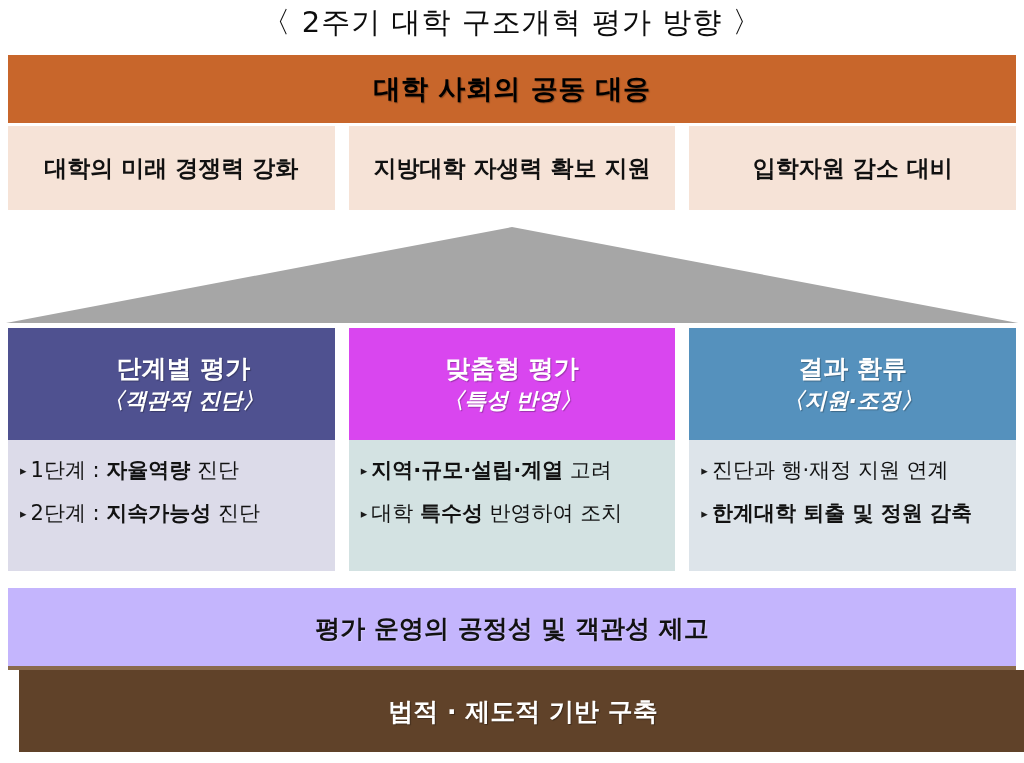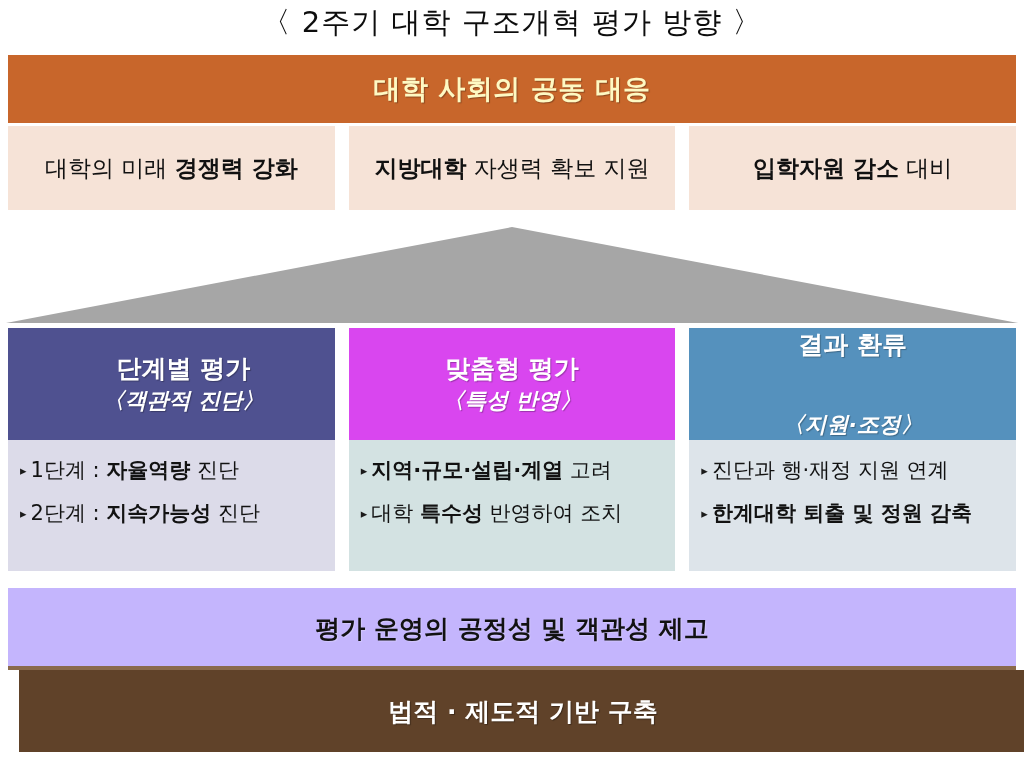--- a/index.html
+++ b/index.html
@@ -44,21 +44,21 @@
     left: 8px;
     top: 55px;
     width: 1008px;
     height: 68px;
     background: #c8662b;
     display: flex;
     align-items: center;
     justify-content: center;
   }
   .top-banner .label {
-    color: #fef9c3;
+    color: #000000;
     font-size: 27px;
     font-weight: 700;
     letter-spacing: 0.5px;
     text-shadow: 1px 1px 1px rgba(0,0,0,0.30);
     white-space: nowrap;
   }
 
   
   .goal-row {
     position: absolute;
@@ -76,21 +76,21 @@
     align-items: center;
     justify-content: center;
   }
   .goal-box .gtext {
     font-size: 23px;
     color: #111111;
     white-space: nowrap;
     letter-spacing: 0px;
   }
   .goal-box .gtext .b { font-weight: 700; }
-  .goal-box .gtext .r { font-weight: 400; }
+  .goal-box .gtext .r { font-weight: 700; }
 
   
   .roof {
     position: absolute;
     left: 6px;
     top: 227px;
     width: 1012px;
     height: 96px;
   }
 
@@ -156,21 +156,21 @@
     transform: translateY(-2px);
   }
   .bullet-line .b { font-weight: 700; }
   .bullet-line .r { font-weight: 400; }
 
   
   .col-1 .col-head { background: #4f5190; padding-left: 24px; }
   .col-1 .col-body { background: #dcdbe9; }
   .col-2 .col-head { background: #d946ef; }
   .col-2 .col-body { background: #d3e2e2; }
-  .col-3 .col-head { background: #5591bd; justify-content: space-between; }
+  .col-3 .col-head { background: #5591bd; }
   .col-3 .col-body { background: #dde4ea; }
 
   
   .found-light {
     position: absolute;
     left: 8px;
     top: 588px;
     width: 1008px;
     height: 80px;
     background: #c4b5fd;

